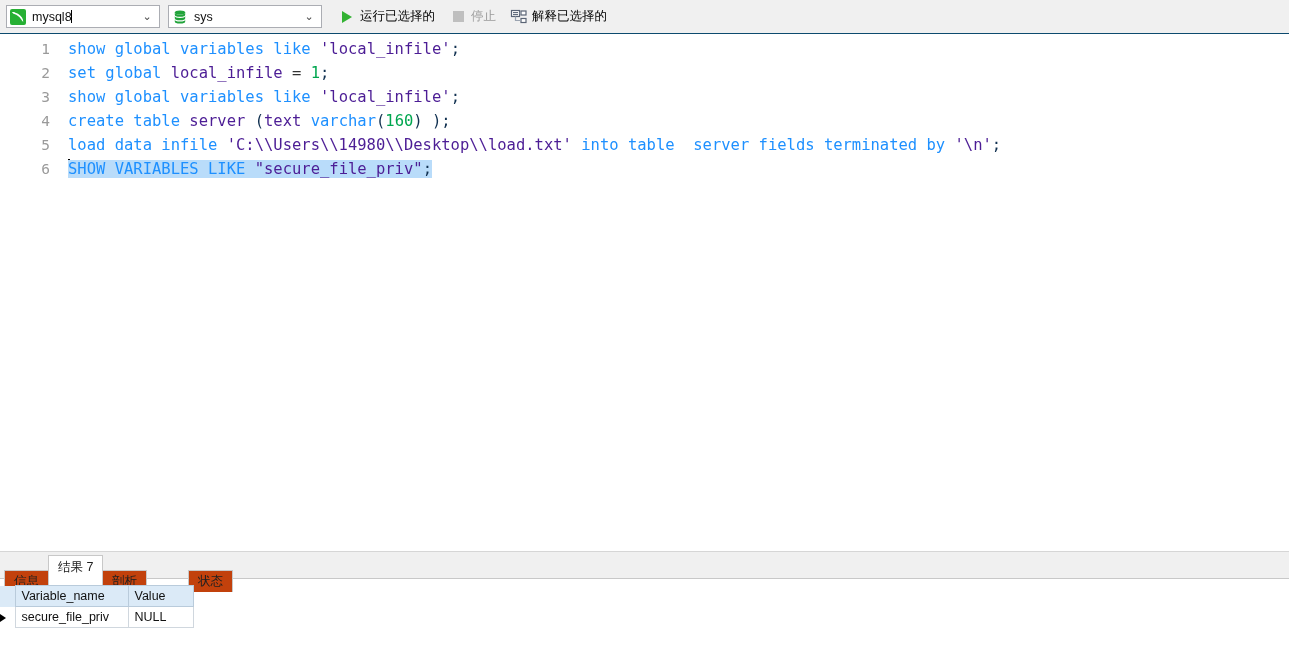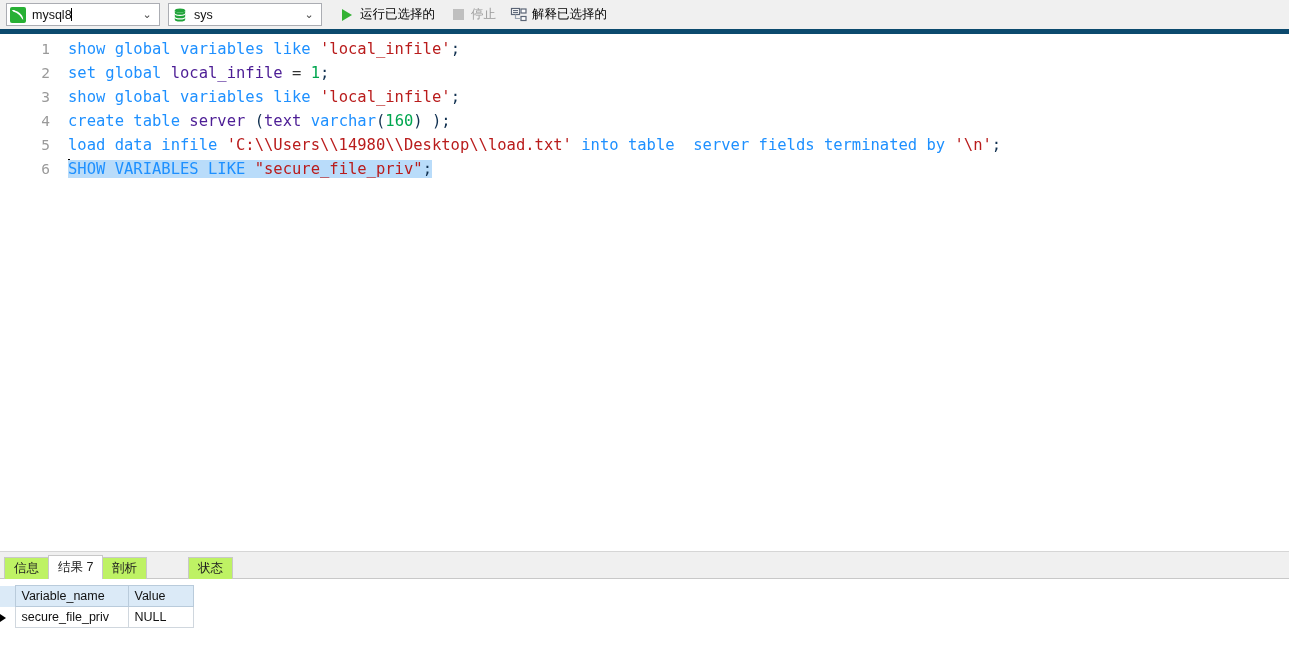--- a/index.html
+++ b/index.html
@@ -17,21 +17,21 @@
     -webkit-font-smoothing: antialiased;
   }
 
   
   #toolbar {
     position: absolute;
     left: 0; top: 0;
     width: 1289px;
     height: 34px;
     background: #f0f0f0;
-    border-bottom: 5px solid #0c4a6e;
+    border-bottom: 1px solid #0c4a6e;
     display: flex;
     align-items: center;
     box-sizing: border-box;
   }
 
   .combo {
     height: 23px;
     background: #ffffff;
     border: 1px solid #abadb3;
     box-sizing: border-box;
@@ -167,21 +167,21 @@
   .caret {
     display: inline-block;
     width: 2px;
     height: 18px;
     background: #000000;
     vertical-align: -3px;
     margin-right: -2px;
   }
   .kw   { color: #1e90ff; }
   .id   { color: #4c1d95; }
-  .str  { color: #b91c1c; }
+  .str  { color: #4c1d95; }
   .num  { color: #00a64f; }
   .punc { color: #103050; }
   .op   { color: #333333; }
 
   
   #splitter {
     position: absolute;
     left: 0; top: 551px;
     width: 1289px;
     height: 4px;
@@ -202,27 +202,27 @@
     position: absolute;
     left: 0; top: 0;
     width: 1289px;
     height: 24px;
     background: #f0f0f0;
     border-bottom: 1px solid #c8c8c8;
     box-sizing: border-box;
   }
   .tab {
     position: absolute;
-    top: 2px;
+    top: 15px;
     height: 22px;
     line-height: 21px;
     padding: 0 9px;
     font-size: 12.5px;
     color: #202020;
-    background: #bef264;
+    background: #c2410c;
     border: 1px solid #c8c8c8;
     border-bottom: none;
     box-sizing: border-box;
     cursor: default;
     white-space: nowrap;
   }
   .tab.active {
     top: 0;
     height: 24px;
     line-height: 23px;

